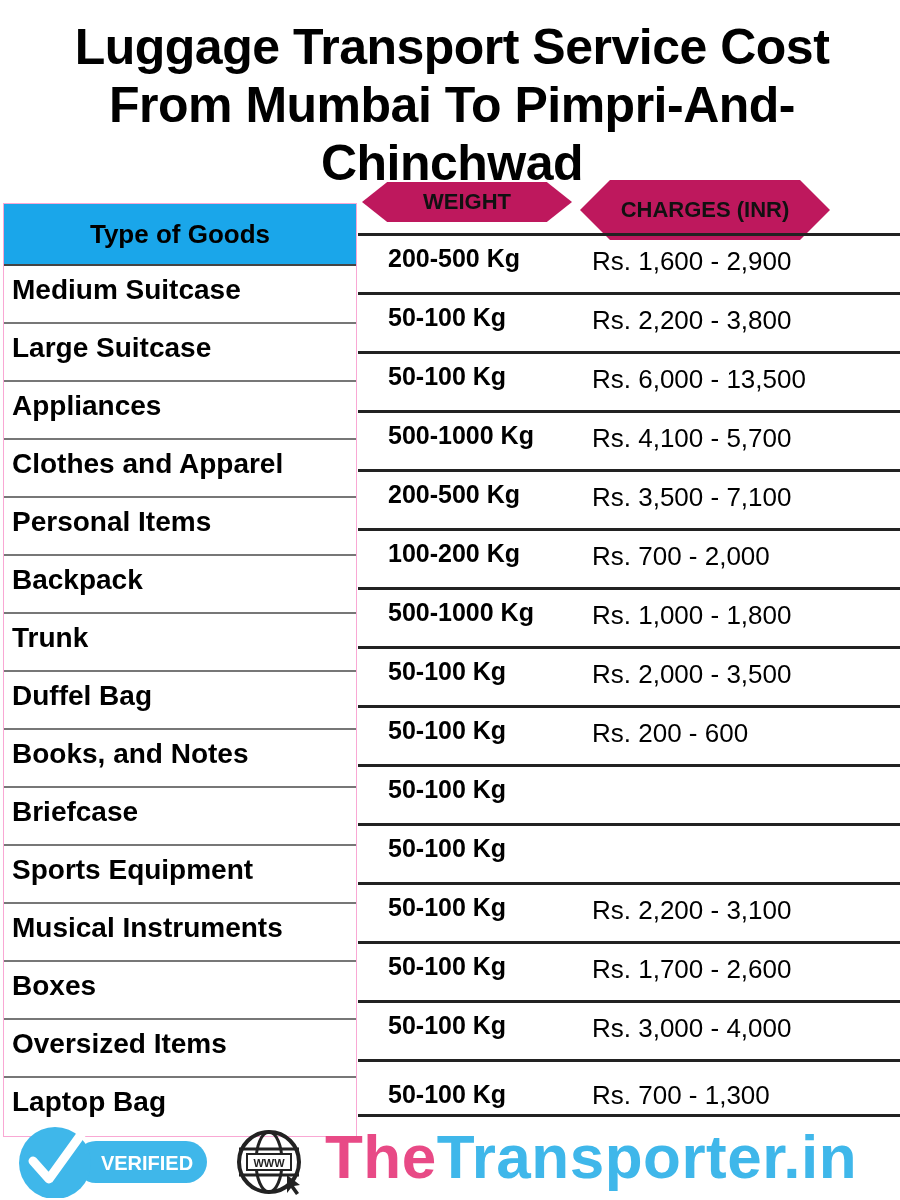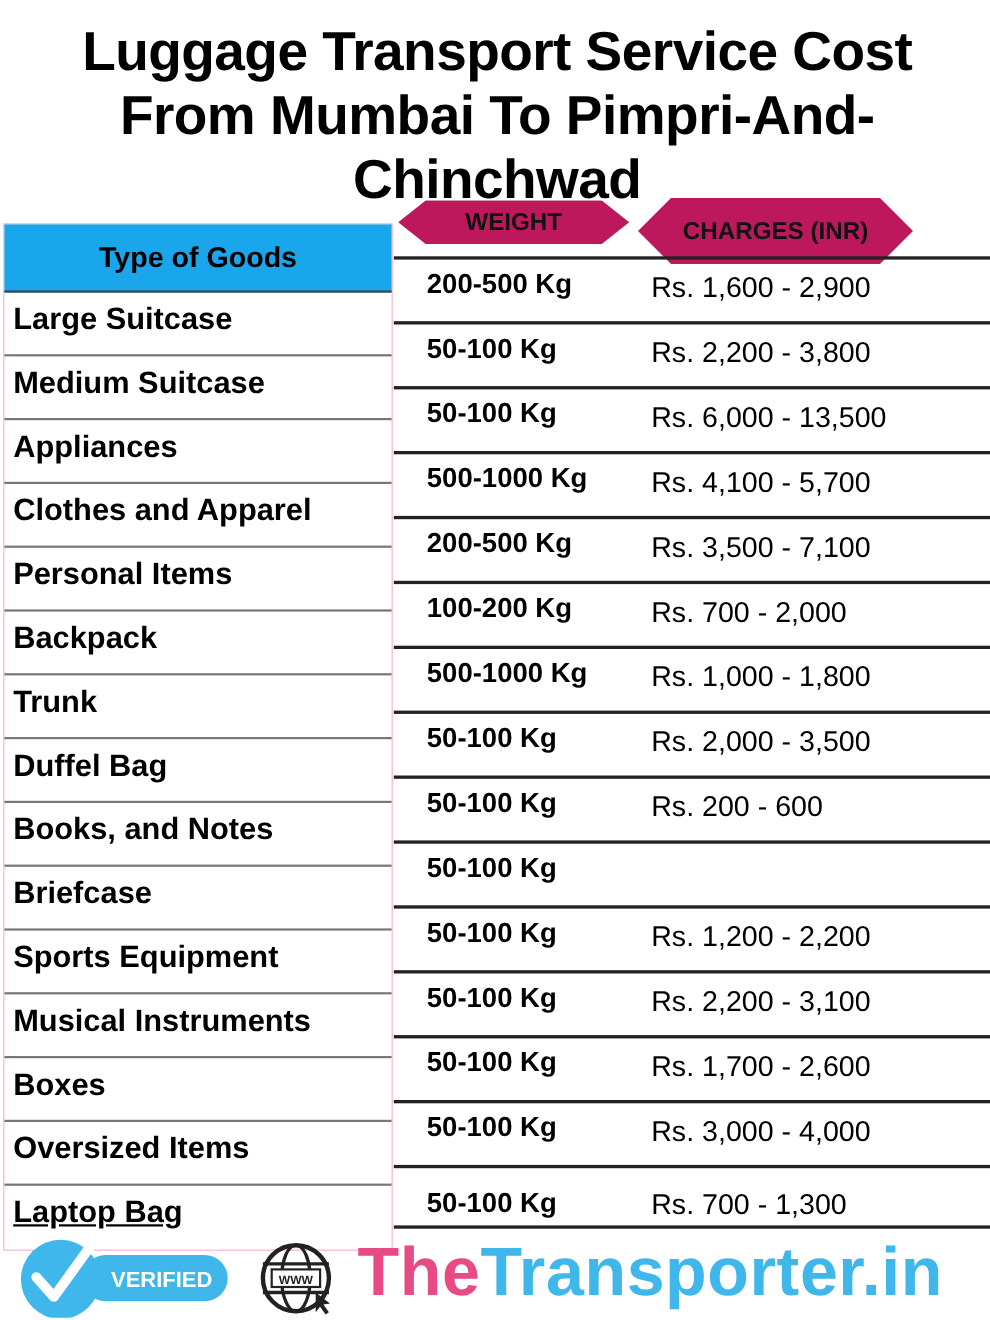--- a/index.html
+++ b/index.html
@@ -1,21 +1,21 @@
 <!DOCTYPE html>
 <html><head>
 <meta charset="utf-8">
 <style>
   html,body{margin:0;padding:0;background:#fff;}
   body{width:900px;height:1200px;position:relative;overflow:hidden;font-family:"Liberation Sans",sans-serif;color:#000;}
   .title{position:absolute;left:0;top:18px;width:816px;text-align:center;font-weight:700;font-size:50px;line-height:58px;letter-spacing:-0.5px;z-index:5;margin-left:44px;}
   .left-table{position:absolute;left:3px;top:156px;width:352px;border:1px solid #f9a8d4;margin-top:47px;}
   .lt-head{height:60px;background:#1aa6ea;border-bottom:2px solid #444;display:flex;align-items:center;justify-content:center;font-weight:700;font-size:26px;}
   .lt-row{height:58px;border-bottom:2px solid #777;display:flex;align-items:flex-start;padding-left:8px;padding-top:8px;box-sizing:border-box;font-weight:700;font-size:28px;}
-  .lt-row:last-child{border-bottom:none;text-decoration:underline;}
+  .lt-row:last-child{border-bottom:none;}
   .hex{position:absolute;background:#be185d;clip-path:polygon(12% 0,88% 0,100% 50%,88% 100%,12% 100%,0 50%);display:flex;align-items:center;justify-content:center;font-weight:700;font-size:22px;color:#111;}
   .hex-w{left:362px;top:182px;width:210px;height:40px;}
   .hex-c{left:580px;top:180px;width:250px;height:60px;}
   .right-row{position:absolute;left:358px;width:588px;height:58px;border-top:3px solid #222;}
   .w{position:absolute;left:30px;top:8px;font-weight:700;font-size:25px;}
   .c{position:absolute;left:234px;top:10px;font-size:26px;text-align:right;}
   .footer{position:absolute;left:0;top:1115px;width:893px;height:85px;}
   .verified{position:absolute;left:15px;top:8px;width:195px;height:75px;}
   .globe{position:absolute;left:235px;top:12px;width:70px;height:70px;}
   .brand{position:absolute;left:325px;top:6px;font-weight:700;font-size:62px;letter-spacing:0.5px;}
@@ -26,22 +26,22 @@
 <body>
 
 <div class="title">
   <div>Luggage Transport Service Cost</div>
   <div>From Mumbai To Pimpri-And-</div>
   <div>Chinchwad</div>
 </div>
 
 <div class="left-table">
   <div class="lt-head">Type of Goods</div>
+  <div class="lt-row">Medium Suitcase</div>
   <div class="lt-row">Large Suitcase</div>
-  <div class="lt-row">Medium Suitcase</div>
   <div class="lt-row">Appliances</div>
   <div class="lt-row">Clothes and Apparel</div>
   <div class="lt-row">Personal Items</div>
   <div class="lt-row">Backpack</div>
   <div class="lt-row">Trunk</div>
   <div class="lt-row">Duffel Bag</div>
   <div class="lt-row">Books, and Notes</div>
   <div class="lt-row">Briefcase</div>
   <div class="lt-row">Sports Equipment</div>
   <div class="lt-row">Musical Instruments</div>
@@ -87,21 +87,20 @@
   </div>
 <div class="right-row" style="top:705px">
     <span class="w">50-100 Kg</span>
     <span class="c">Rs. 200 - 600</span>
   </div>
 <div class="right-row" style="top:764px">
     <span class="w">50-100 Kg</span>
   </div>
 <div class="right-row" style="top:823px">
     <span class="w">50-100 Kg</span>
-    <span class="c">Rs. 1,200 - 2,200</span>
   </div>
 <div class="right-row" style="top:882px">
     <span class="w">50-100 Kg</span>
     <span class="c">Rs. 2,200 - 3,100</span>
   </div>
 <div class="right-row" style="top:941px">
     <span class="w">50-100 Kg</span>
     <span class="c">Rs. 1,700 - 2,600</span>
   </div>
 <div class="right-row" style="top:1000px">

